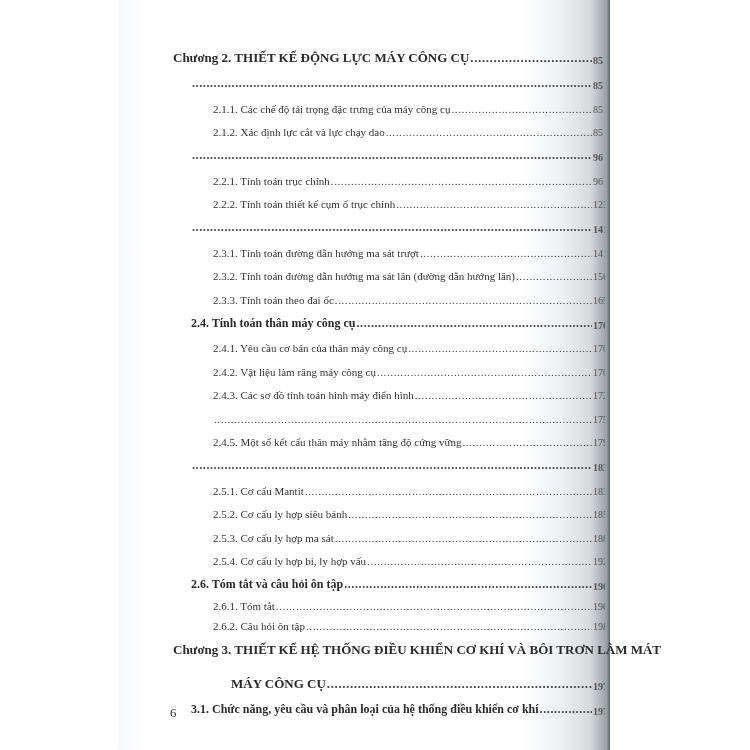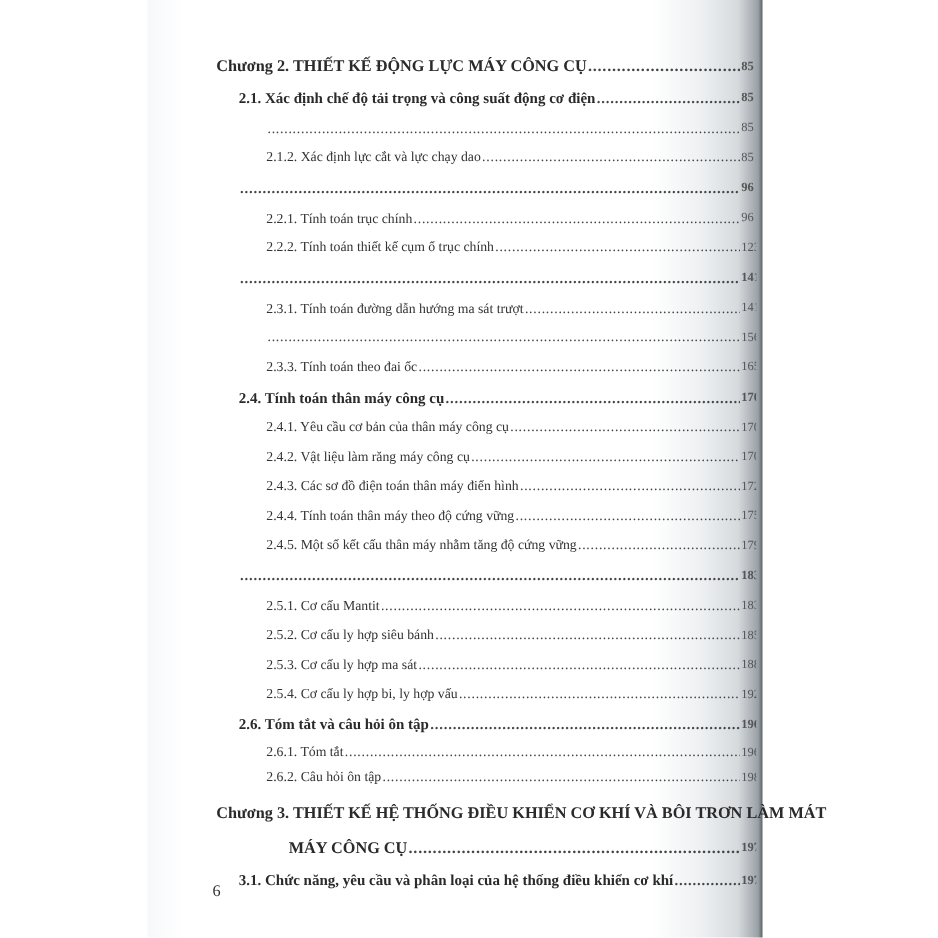--- a/index.html
+++ b/index.html
@@ -1,20 +1,20 @@
 <!DOCTYPE html>
 <html><head>
 <meta charset="utf-8">
 <style>
   html,body{margin:0;padding:0;background:#ffffff;}
   body{width:750px;height:750px;position:relative;overflow:hidden;font-family:"Liberation Serif","DejaVu Serif",serif;color:#2a2a2a;}
   .page{position:absolute;left:118px;top:0;width:492px;height:750px;
     background:linear-gradient(to right,#f7f8fa 0%,#ffffff 6%,#ffffff 82%,#eef0f2 90%,#d6dadd 96%,#9aa1a6 99.3%,#5d6468 100%);}
   .toc{position:absolute;left:55px;top:40px;width:432px;}
-  .row{position:relative;display:flex;align-items:center;white-space:nowrap;}
+  .row{position:relative;display:flex;align-items:flex-end;white-space:nowrap;}
   .row .t{flex:0 0 auto;}
   .row .dots{flex:1 1 auto;overflow:hidden;margin:0 1px;letter-spacing:0.6px;color:#444;}
   .row .dots::after{content:"........................................................................................................................................................................................................................................................................................................................";}
   .row .pg{flex:0 0 auto;font-size:10px;color:#555;width:12px;overflow:hidden;}
   .chapter{font-weight:bold;font-size:13px;height:26px;}
   .section{font-weight:bold;font-size:12px;padding-left:18px;height:25px;}
   .sub{font-size:11px;padding-left:40px;height:23.5px;color:#333;}
   .chapter-wrap{font-weight:bold;font-size:13px;}
   .chapter-wrap .l1{white-space:nowrap;}
   .chapter-wrap .l2{padding-left:58px;}
@@ -27,25 +27,25 @@
 <div class="page">
   <div class="toc">
 
     <div class="row chapter">
       <span class="t">Chương 2. THIẾT KẾ ĐỘNG LỰC MÁY CÔNG CỤ</span>
       <span class="dots"></span>
       <span class="pg">85</span>
     </div>
 
     <div class="row section">
-      <span class="t">2.1. Xác định chế độ tải trọng và công suất động cơ điện</span>
       <span class="dots"></span>
       <span class="pg">85</span>
     </div>
     <div class="row sub">
+        <span class="t">2.1.1. Các chế độ tải trọng đặc trưng của máy công cụ</span>
         <span class="dots"></span>
         <span class="pg">85</span>
       </div>
     <div class="row sub">
         <span class="t">2.1.2. Xác định lực cắt và lực chạy dao</span>
         <span class="dots"></span>
         <span class="pg">85</span>
       </div>
 
     <div class="row section">
@@ -66,20 +66,21 @@
     <div class="row section">
       <span class="dots"></span>
       <span class="pg">141</span>
     </div>
     <div class="row sub">
         <span class="t">2.3.1. Tính toán đường dẫn hướng ma sát trượt</span>
         <span class="dots"></span>
         <span class="pg">141</span>
       </div>
     <div class="row sub">
+        <span class="t">2.3.2. Tính toán đường dẫn hướng ma sát lăn (đường dẫn hướng lăn)</span>
         <span class="dots"></span>
         <span class="pg">156</span>
       </div>
     <div class="row sub">
         <span class="t">2.3.3. Tính toán theo đai ốc</span>
         <span class="dots"></span>
         <span class="pg">165</span>
       </div>
 
     <div class="row section">
@@ -91,26 +92,25 @@
         <span class="t">2.4.1. Yêu cầu cơ bản của thân máy công cụ</span>
         <span class="dots"></span>
         <span class="pg">170</span>
       </div>
     <div class="row sub">
         <span class="t">2.4.2. Vật liệu làm răng máy công cụ</span>
         <span class="dots"></span>
         <span class="pg">170</span>
       </div>
     <div class="row sub">
-        <span class="t">2.4.3. Các sơ đồ điện toán thân máy điển hình</span>
+        <span class="t">2.4.3. Các sơ đồ tính toán hình máy điển hình</span>
         <span class="dots"></span>
         <span class="pg">172</span>
       </div>
     <div class="row sub">
-        <span class="t">2.4.4. Tính toán thân máy theo độ cứng vững</span>
         <span class="dots"></span>
         <span class="pg">175</span>
       </div>
     <div class="row sub">
         <span class="t">2.4.5. Một số kết cấu thân máy nhằm tăng độ cứng vững</span>
         <span class="dots"></span>
         <span class="pg">179</span>
       </div>
 
     <div class="row section">

